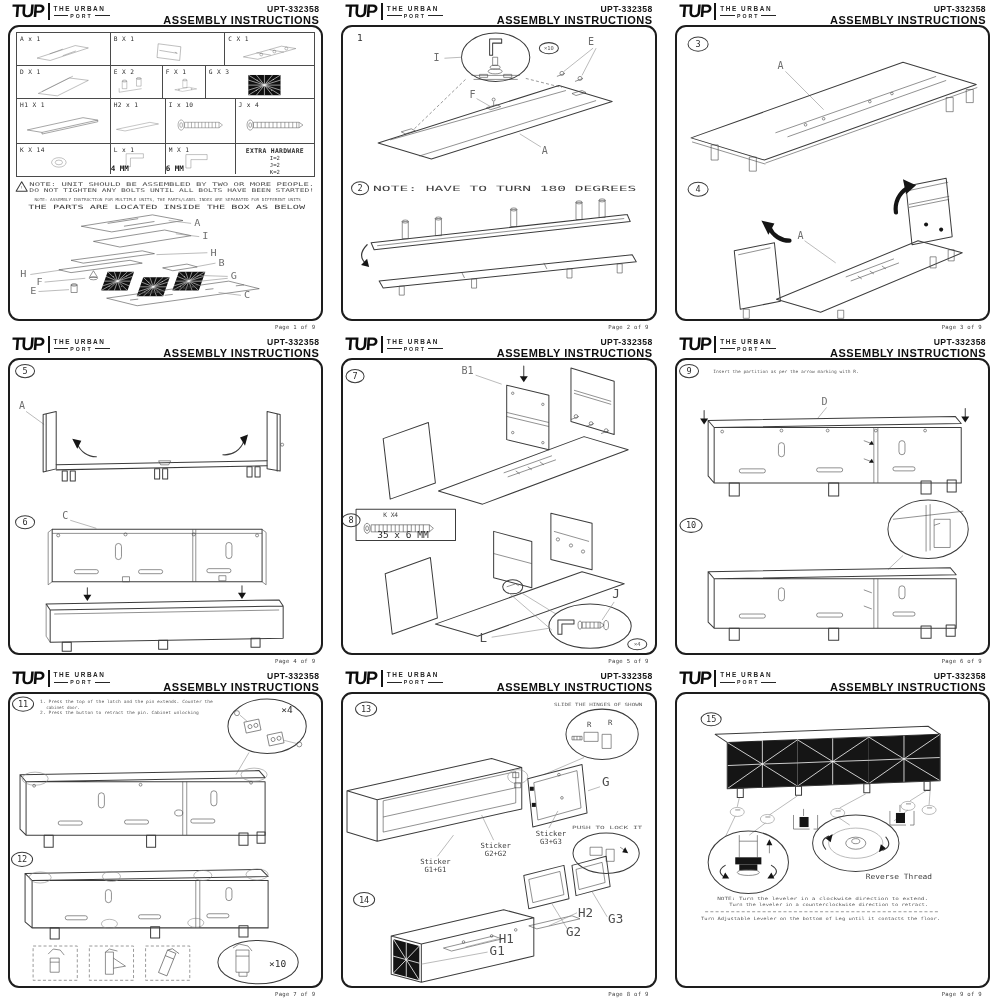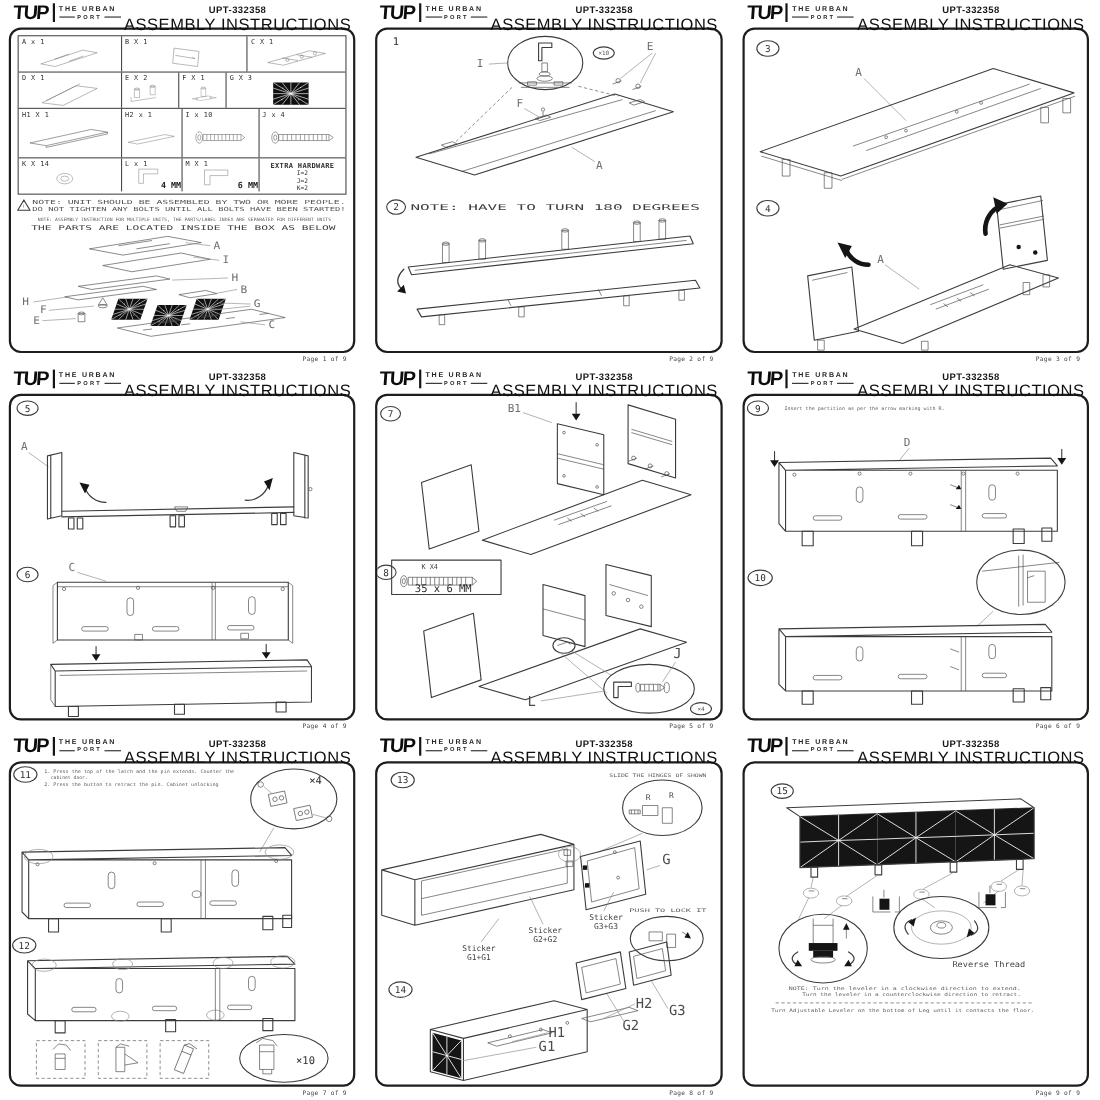--- a/index.html
+++ b/index.html
@@ -8,40 +8,40 @@
   .cell{position:relative;background:#fff}
   
   .hdr{position:absolute;top:3px;left:12px;right:14px;height:21px;display:flex;justify-content:space-between;align-items:flex-start;z-index:2}
   .logo-wrap{display:flex;align-items:stretch;gap:4px}
   .logo{font-family:"Liberation Sans",sans-serif;font-weight:900;font-size:18px;letter-spacing:-1.5px;color:#0c0c0c;line-height:.95;transform:skewX(-4deg)}
   .brand{border-left:2px solid #141414;padding-left:4px;display:flex;flex-direction:column;justify-content:center;width:56px}
   .brand-top{font-family:"Liberation Sans",sans-serif;font-size:6.4px;font-weight:700;letter-spacing:1.6px;color:#262626;white-space:nowrap}
   .brand-bot{display:flex;align-items:center;gap:2px;margin-top:1px}
   .brand-bot::before,.brand-bot::after{content:"";flex:1;border-top:1px solid #262626}
   .brand-bot i{font-style:normal;font-family:"Liberation Sans",sans-serif;font-size:5.2px;font-weight:700;letter-spacing:2px;color:#262626}
-  .hdr-right{text-align:center;padding-top:1px}
+  .hdr-right{text-align:right;padding-top:1px}
   .sku{font-family:"Liberation Sans",sans-serif;font-weight:700;font-size:8.6px;color:#161616;letter-spacing:.4px}
-  .doctitle{font-family:"Liberation Sans",sans-serif;font-weight:400;font-size:15px;color:#0f0f0f;letter-spacing:.5px}
+  .doctitle{font-family:"Liberation Sans",sans-serif;font-weight:700;font-size:11px;color:#0f0f0f;letter-spacing:.5px}
   
   .box{position:absolute;left:8px;right:10px;top:25px;bottom:12px;border:2.2px solid #1d1d1d;border-radius:11px;overflow:hidden;background:#fff}
   .footer{position:absolute;bottom:3px;right:18px;font-size:5.6px;color:#3d3d3d;letter-spacing:.3px;z-index:3}
   svg.draw{position:absolute;inset:0;width:100%;height:100%}
   
   .ptable{position:absolute;left:6px;top:5px;right:6px;height:143px;border:1.2px solid #4a4a4a}
   .prow{display:grid;border-bottom:1.2px solid #4a4a4a;box-sizing:border-box}
   .prow:last-child{border-bottom:none}
   .r1{height:33px;grid-template-columns:31.5% 38.5% 30%}
   .r2{height:33px;grid-template-columns:31.5% 17.5% 14.5% 36.5%}
   .r3{height:45px;grid-template-columns:31.5% 18.5% 23.5% 26.5%}
   .r4{height:30px;grid-template-columns:31.5% 18.5% 23.5% 26.5%}
   .pcell{position:relative;border-right:1.2px solid #4a4a4a;overflow:hidden}
   .pcell:last-child{border-right:none}
   .plabel{position:absolute;top:2px;left:3px;font-size:6.2px;color:#2e2e2e;letter-spacing:.4px;z-index:1}
   .psvg{position:absolute;left:0;right:0;bottom:0;width:100%;height:82%}
-  .psize{position:absolute;bottom:1px;width:100%;text-align:right;font-size:7.6px;font-weight:700;color:#1d1d1d}
+  .psize{position:absolute;bottom:1px;width:100%;text-align:left;font-size:7.6px;font-weight:700;color:#1d1d1d}
   .extra{position:absolute;top:3px;left:0;right:0;text-align:center}
   .extra .et{font-size:6.4px;font-weight:700;color:#2e2e2e;letter-spacing:.3px}
   .extra .el{font-size:5.6px;color:#2e2e2e;line-height:1.25}
   
   .s1{fill:none;stroke:#3c3c3c;stroke-width:1;stroke-linejoin:round;stroke-linecap:round}
   .s0{fill:none;stroke:#4a4a4a;stroke-width:.6;stroke-linejoin:round}
   .sg{fill:none;stroke:#8d8d8d;stroke-width:.6}
   .sd{fill:none;stroke:#6f6f6f;stroke-width:.7;stroke-dasharray:3 2.2}
   .sb{fill:none;stroke:#151515;stroke-width:4.2;stroke-linecap:round}
   .fb{fill:#151515;stroke:none}

